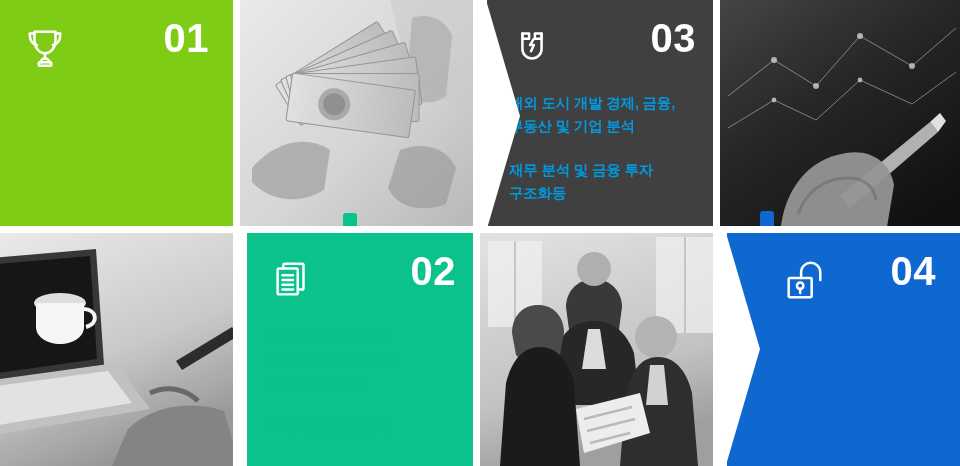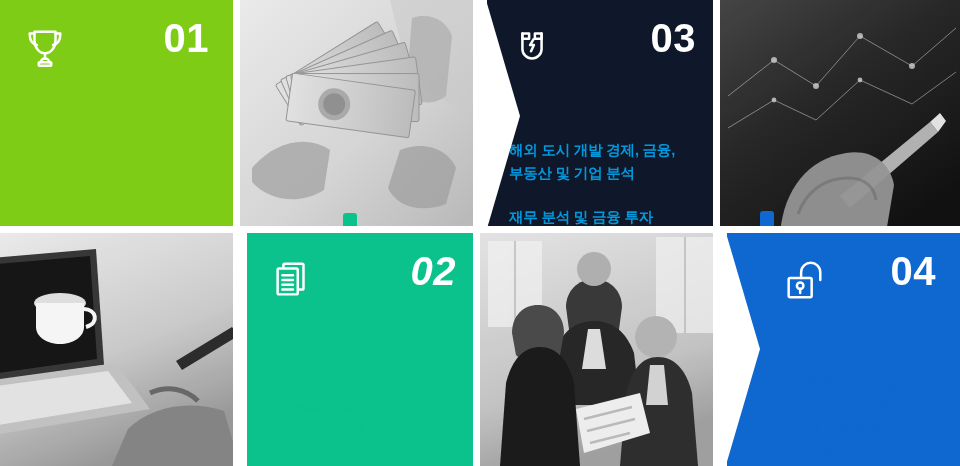--- a/index.html
+++ b/index.html
@@ -144,21 +144,20 @@
     background: #ffffff;
     margin: 9px auto 0 auto;
   }
 
   .body-text {
     font-size: 14.5px;
     font-weight: 700;
     line-height: 1.62;
     white-space: pre-line;
     letter-spacing: -0.2px;
-    margin-top: 47px;
   }
   .body-text.sub { margin-top: 20px; }
 
   .panel.p04 .body-text { text-align: left; padding-left: 42px; }
 
   
   .photo {
     position: absolute;
     left: 0; top: 0;
     width: 240px;
@@ -260,21 +259,21 @@
         <path d="M160 150 c26 -10 48 0 56 18 l-10 36 c-26 10 -50 2 -58 -16 Z" fill="#a2a2a2" opacity=".7"></path>
         <rect width="240" height="233" fill="#000" opacity=".03"></rect>
       </svg>
     </div>
     <span class="tab-up" style="color:#0BC18C;left:103px;top:213px;">
       <span class="stem"></span>
     </span>
   </div>
 
   <div class="cell col2 rowT">
-    <div class="panel p03 inset-left" style="color:#0099DD;background:#0f172a;">
+    <div class="panel p03 inset-left" style="color:#0099DD;background:#404040;">
 
       <div class="notch-left"></div>
       <div class="arrow-right"></div>
 
       <div class="panel-head">
         <span class="icon-wrap">
           <svg viewBox="0 0 48 48" fill="none" stroke="#ffffff" stroke-width="2.6" stroke-linecap="round" stroke-linejoin="round">
             <path d="M14 10 v16 c0 5.5 4.5 10 10 10 s10 -4.5 10 -10 V10"></path>
             <path d="M14 10 h7 v5.5 h-7 Z"></path>
             <path d="M27 10 h7 v5.5 h-7 Z"></path>
@@ -351,21 +350,21 @@
         <path d="M84 76 c12 0 16 14 2 18" fill="none" stroke="#ffffff" stroke-width="4"></path>
         <path d="M128 196 c22 -22 60 -30 96 -18 l16 55 h-128 Z" fill="#8a8a8a"></path>
         <path d="M150 160 c18 -8 36 -4 48 8" fill="none" stroke="#6d6d6d" stroke-width="5"></path>
         <path d="M176 128 l56 -34 l6 9 l-56 34 Z" fill="#2e2e2e"></path>
         <rect width="240" height="233" fill="#000" opacity=".04"></rect>
       </svg>
     </div>
   </div>
 
   <div class="cell col1 rowB">
-    <div class="panel p02 inset-left" style="color:#0BC18C;background:#0BC18C;font-style:italic;">
+    <div class="panel p02 inset-left" style="color:#0BC18C;background:#0BC18C;">
 
       <div class="arrow-right"></div>
 
       <div class="panel-head">
         <span class="icon-wrap">
           <svg viewBox="0 0 48 48" fill="none" stroke="#ffffff" stroke-width="2.6" stroke-linecap="round" stroke-linejoin="round">
             <rect x="15" y="7" width="21" height="27" rx="1.5"></rect>
             <rect x="9" y="12" width="21" height="27" rx="1.5" fill="#0BC18C"></rect>
             <path d="M14 19 h11"></path>
             <path d="M14 24 h11"></path>

